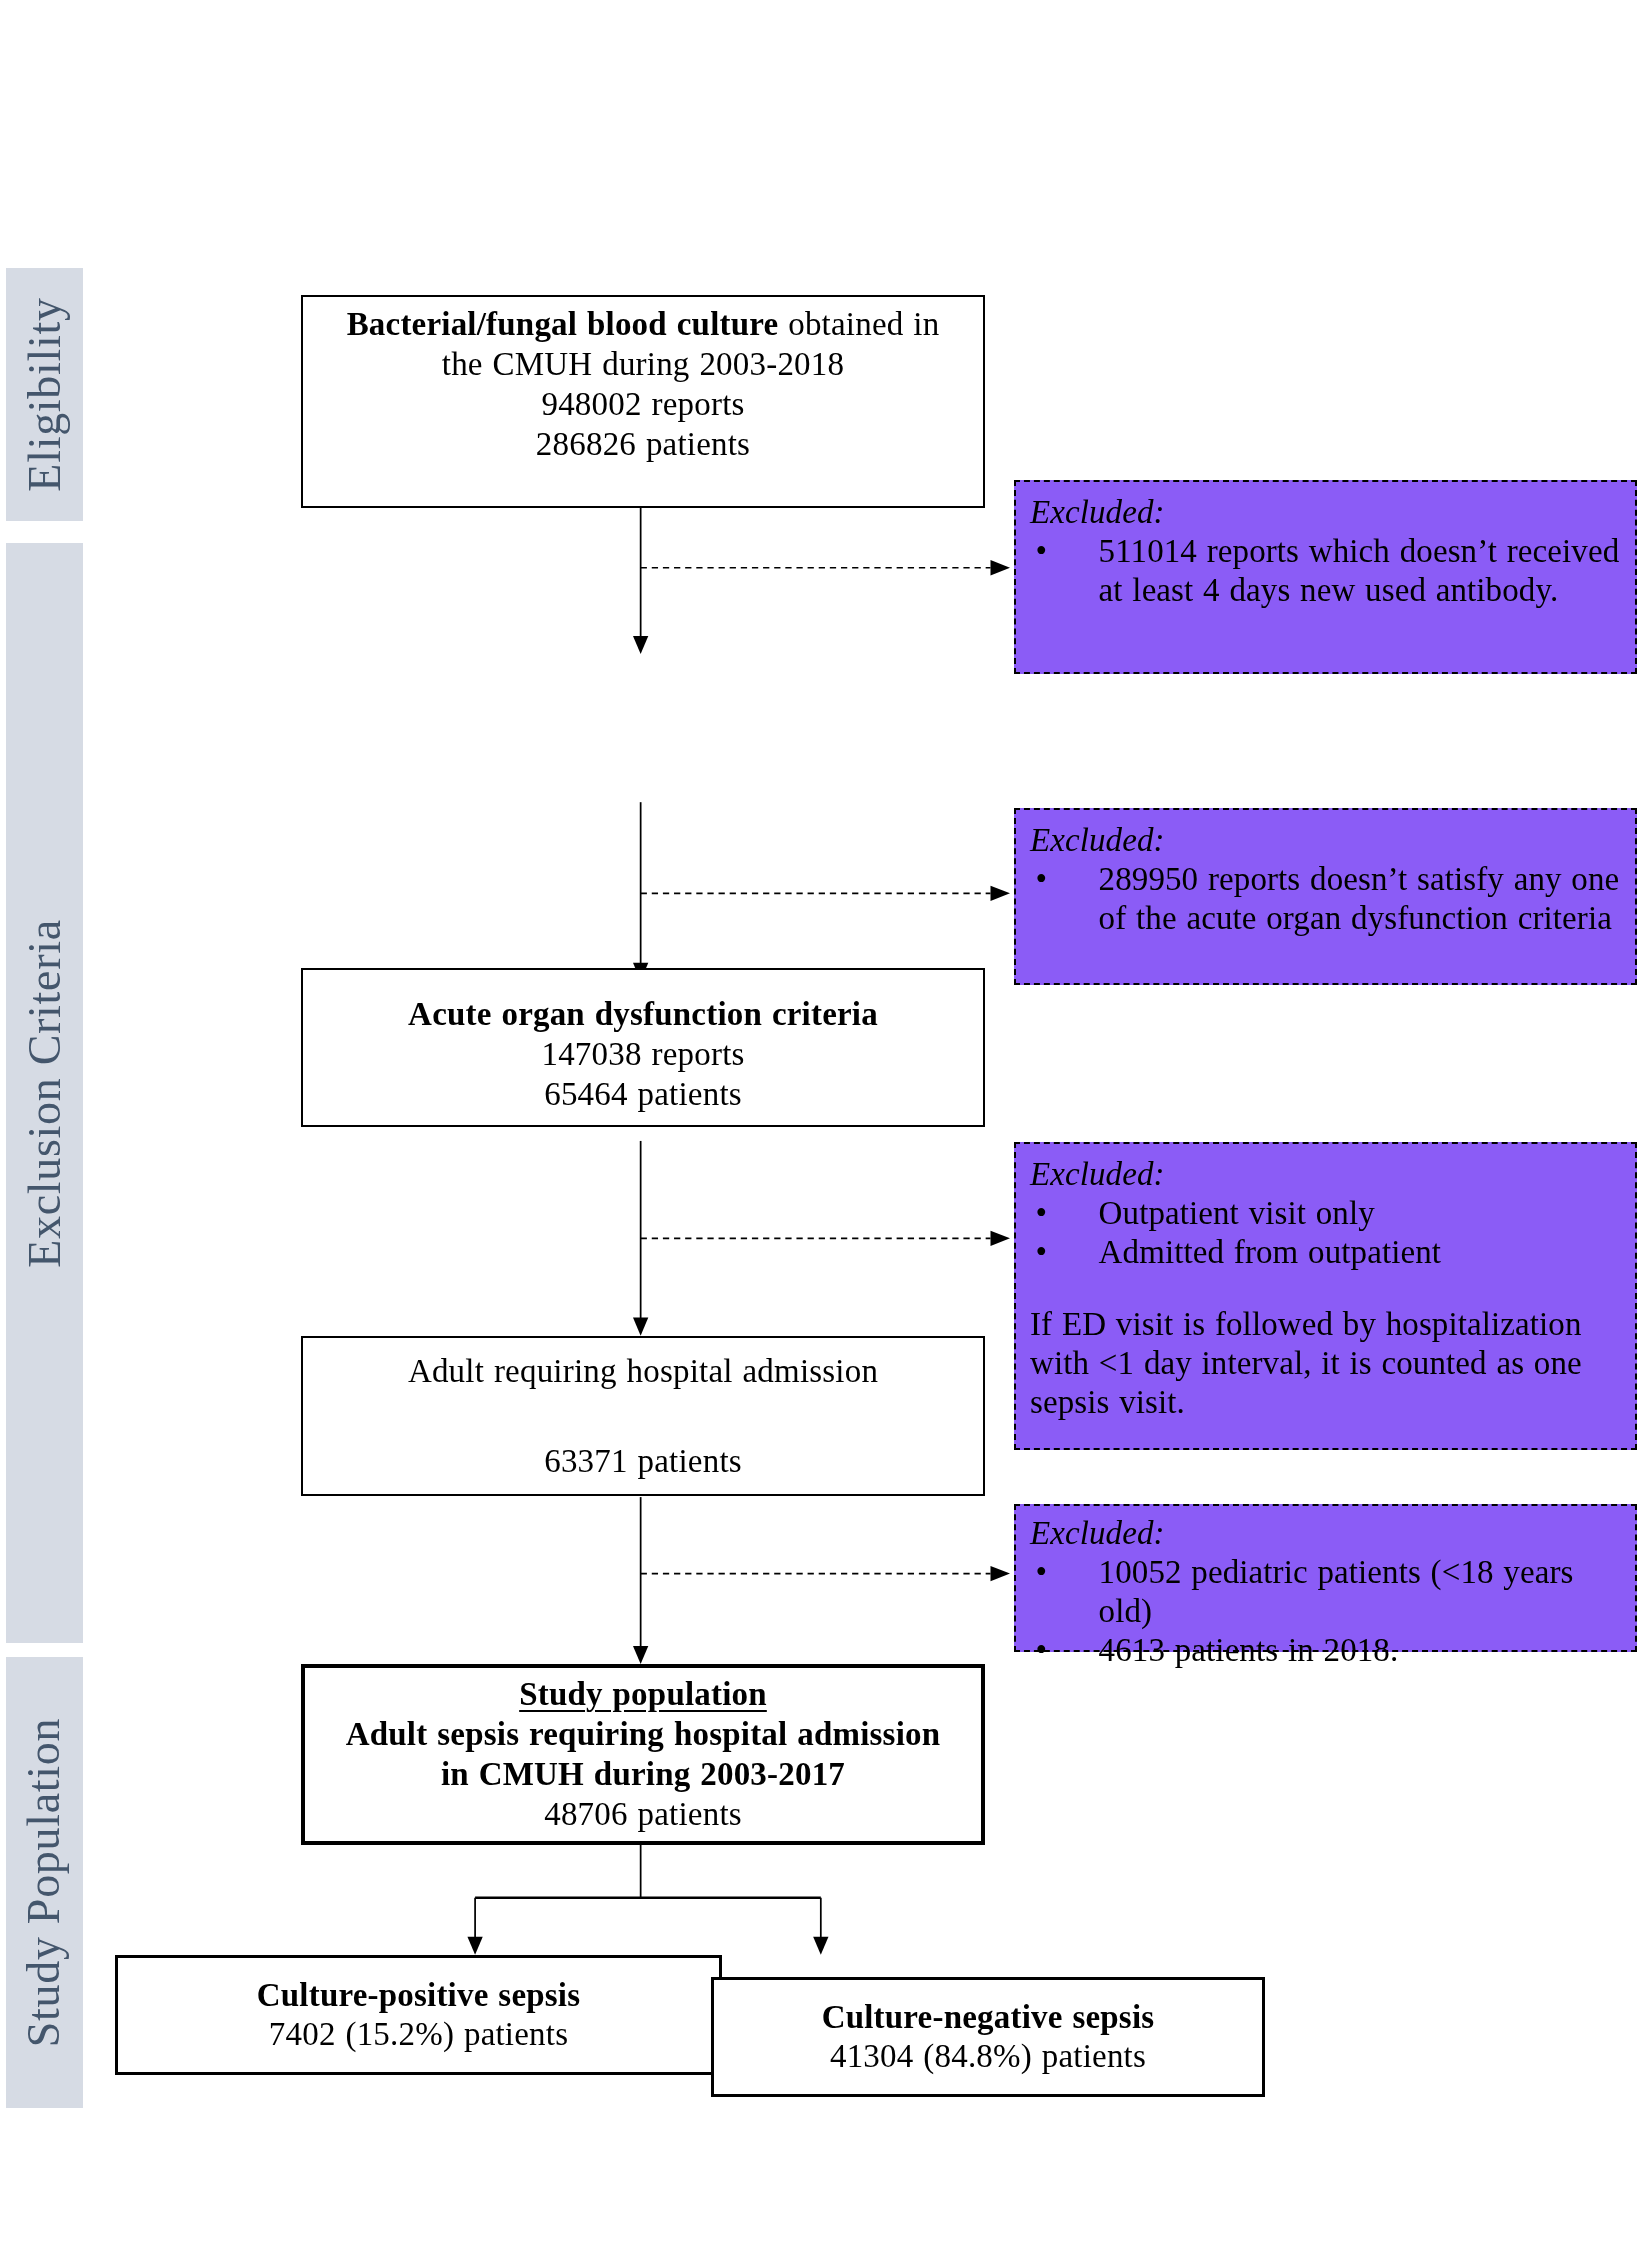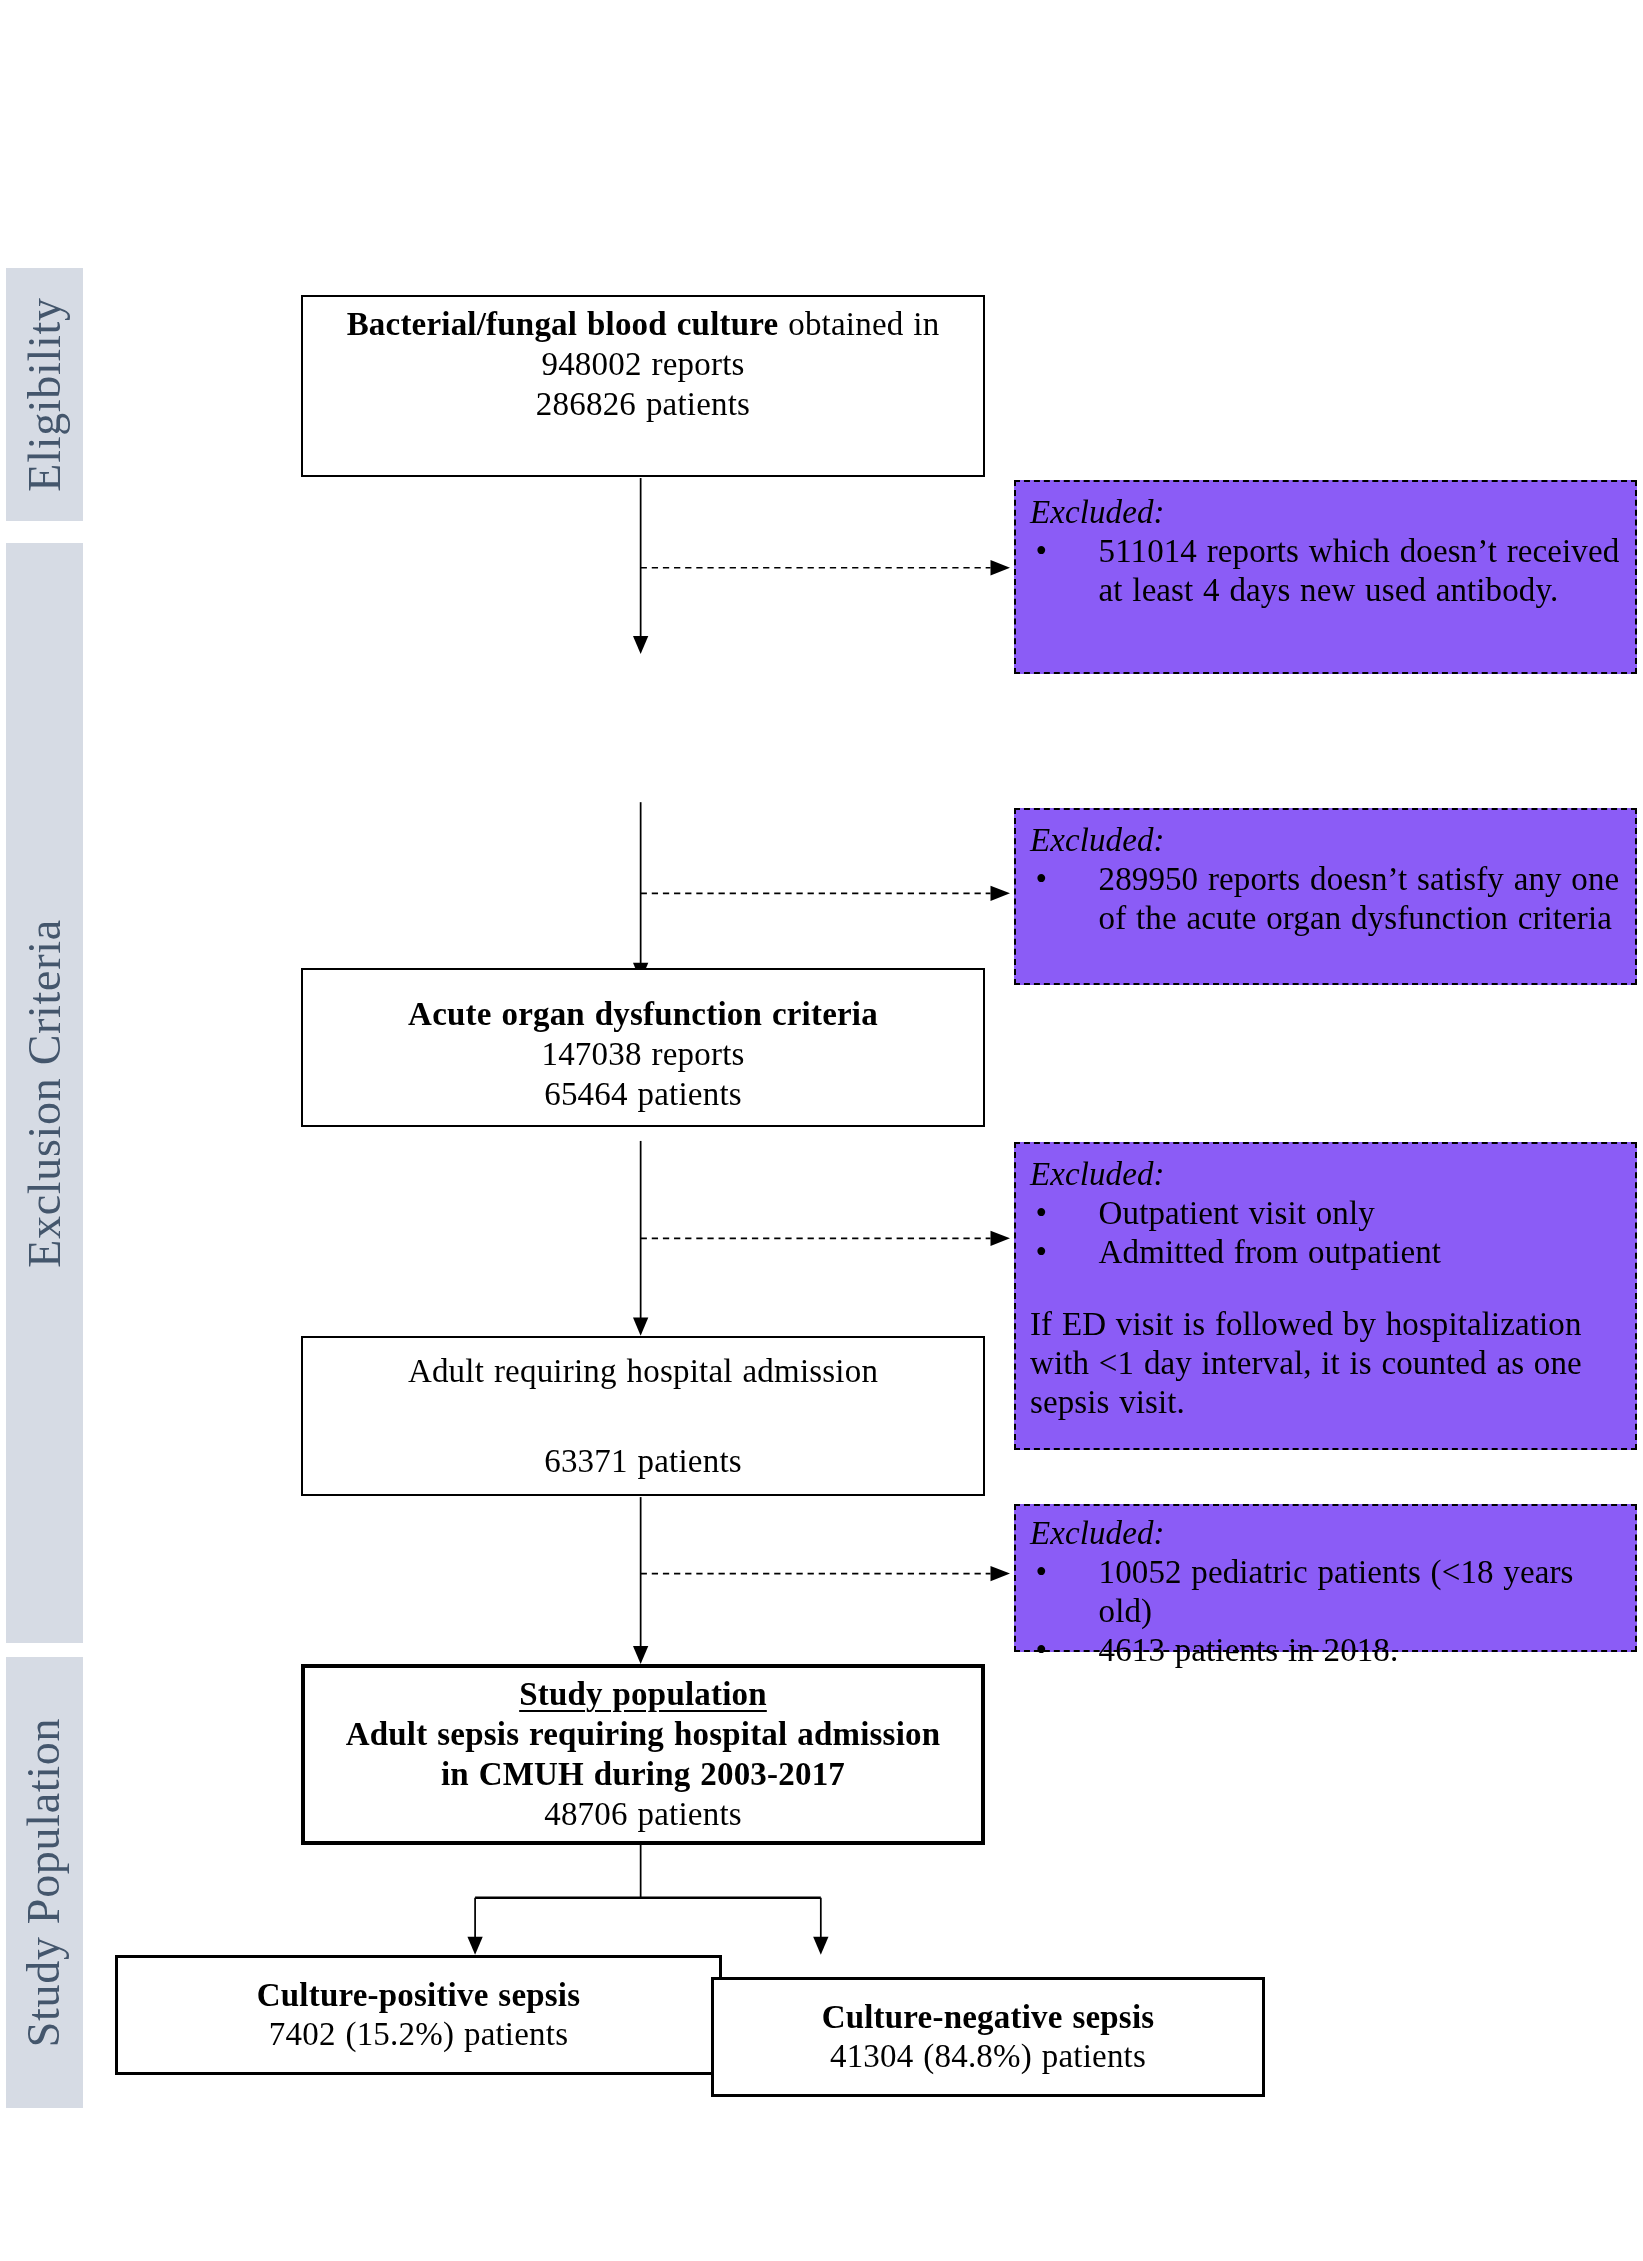--- a/index.html
+++ b/index.html
@@ -41,21 +41,21 @@
     box-sizing:border-box;
     border:2.1px solid #000;
     background:#fff;
     text-align:center;
     font-size:33px;
     line-height:40px;
     letter-spacing:0.2px;
     word-spacing:1.4px;
   }
   .mbox .bold{font-weight:bold;}
-  #box-blood-culture{top:295px;height:182px;padding-top:7px;}
+  #box-blood-culture{top:295px;height:213px;padding-top:7px;}
   #box-qad{top:654px;height:147px;padding-top:9.7px;}
   #box-organ{top:968px;height:159px;padding-top:24px;}
   #box-sepsis{top:1336px;height:160px;padding-top:12.5px;}
   #box-sepsis .spacer{height:50px;}
   #box-study{
     top:1664px;height:181px;
     border-width:4.2px;
     font-weight:bold;
     padding-top:5.6px;
   }
@@ -171,20 +171,21 @@
       <line class="solidline" x1="683" y1="2728" x2="1180" y2="2728" style="stroke-width:3.5px;"></line>
       <line class="solidline" x1="683" y1="2728" x2="683" y2="2786"></line>
       <polygon points="672,2784 694,2784 683,2810"></polygon>
       <line class="solidline" x1="1180" y1="2728" x2="1180" y2="2786"></line>
       <polygon points="1169,2784 1191,2784 1180,2810"></polygon>
     </g>
   </svg>
 
   <div class="mbox" id="box-blood-culture">
     <div><span class="bold">Bacterial/fungal blood culture</span><span> obtained in</span></div>
+    <div>the CMUH during 2003-2018</div>
     <div>948002 reports</div>
     <div>286826 patients</div>
   </div>
 
 
   <div class="mbox" id="box-organ">
     <div class="bold">Acute organ dysfunction criteria</div>
     <div>147038 reports</div>
     <div>65464 patients</div>
   </div>

